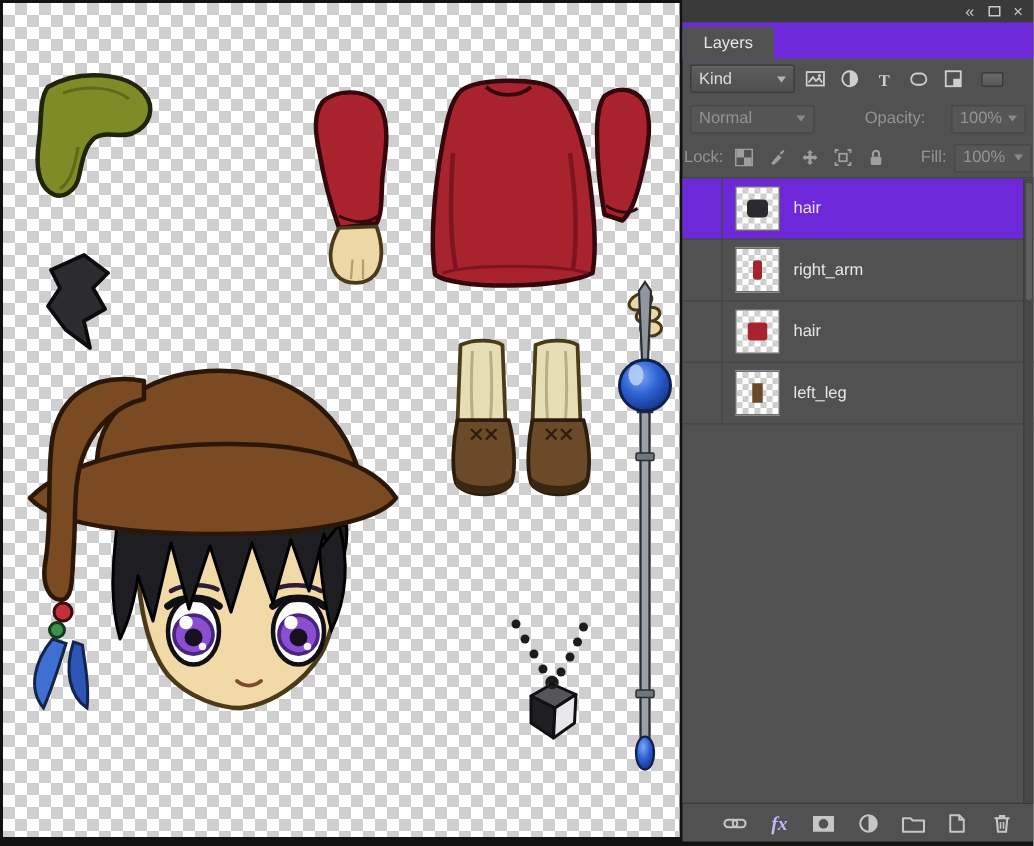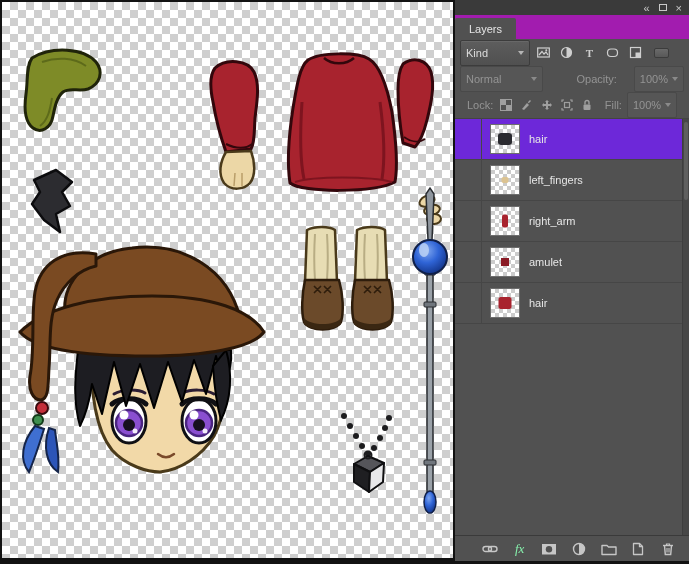--- a/index.html
+++ b/index.html
@@ -12,60 +12,60 @@
                      linear-gradient(45deg,#cfcfcf 25%,transparent 25%,transparent 75%,#cfcfcf 75%);
     background-size:16px 16px;background-position:0 0,8px 8px;overflow:hidden}
 
   
   .panel{position:absolute;left:455px;top:0;width:234px;height:561px;background:#515151;
     display:flex;flex-direction:column;color:#dcdcdc;font-size:11px}
   .topbar{height:15px;background:#3a3a3a;display:flex;align-items:center;justify-content:flex-end;
     gap:9px;padding:0 7px;flex:0 0 auto}
   .tb-icon{color:#c9c9c9;font-size:11px;line-height:10px}
   .tb-box{width:8px;height:7px;border:1px solid #c9c9c9}
-  .tabs{height:24px;background:#a21caf;display:flex;align-items:flex-end;flex:0 0 auto}
+  .tabs{height:24px;background:#6d28d9;display:flex;align-items:flex-end;flex:0 0 auto}
   .tab{height:21px;padding:0 14px;background:#515151;display:flex;align-items:center;color:#e6e6e6;
     border-radius:2px 2px 0 0}
   .filter-row{height:27px;display:flex;align-items:center;gap:3px;padding:0 5px;flex:0 0 auto}
-  .ps-select{height:26px;background:linear-gradient(#5d5d5d,#505050);border:1px solid #3c3c3c;border-radius:2px;
+  .ps-select{height:19px;background:linear-gradient(#5d5d5d,#505050);border:1px solid #3c3c3c;border-radius:2px;
     display:flex;align-items:center;justify-content:space-between;padding:0 5px;
     box-shadow:inset 0 1px 0 rgba(255,255,255,.07);color:#dcdcdc}
   .kind{width:70px}
   .blend{width:112px}
   .val{width:52px}
   .ps-select.disabled{color:#949494;background:#565656;box-shadow:none;border-color:#494949}
   .chev{width:0;height:0;border-left:3.5px solid transparent;border-right:3.5px solid transparent;
     border-top:4px solid #b5b5b5;margin-left:4px}
   .disabled .chev{border-top-color:#8a8a8a}
   .fbtn{width:20px;height:19px;display:flex;align-items:center;justify-content:center;border-radius:2px}
   .ftoggle{margin-left:6px;width:15px;height:10px;border:1px solid #3c3c3c;border-radius:2px;
     background:linear-gradient(#6a6a6a,#585858)}
   .blend-row{height:26px;display:flex;align-items:center;gap:17px;padding:0 5px;flex:0 0 auto}
   .dim-label{color:#949494}
-  .lock-row{height:27px;display:flex;align-items:center;gap:5px;padding:0 12px;flex:0 0 auto;
+  .lock-row{height:27px;display:flex;align-items:center;gap:5px;padding:0 1px;flex:0 0 auto;
     border-bottom:1px solid #444}
   .lkbtn{width:17px;height:17px;display:flex;align-items:center;justify-content:center}
   .sp{flex:1}
   .layer-list{flex:1 1 auto;position:relative;overflow:hidden;background:#515151}
   .layer-row{height:41px;display:flex;align-items:center;border-bottom:1px solid #464646;padding-right:12px}
   .layer-row.selected{background:#6d28d9}
   .vis-well{width:27px;align-self:stretch;border-right:1px solid #464646;display:flex;align-items:center;
     justify-content:center;flex:0 0 auto}
   .thumb{width:30px;height:30px;margin:0 9px 0 8px;border:1px solid #6e6e6e;background:#fff;
     background-image:linear-gradient(45deg,#ccc 25%,transparent 25%,transparent 75%,#ccc 75%),
                      linear-gradient(45deg,#ccc 25%,transparent 25%,transparent 75%,#ccc 75%);
     background-size:8px 8px;background-position:0 0,4px 4px;position:relative;flex:0 0 auto}
   .speck{position:absolute;left:50%;top:50%;transform:translate(-50%,-50%);display:block}
   .layer-name{color:#e6e6e6}
   .scrollbar{position:absolute;top:0;right:0;bottom:0;width:7px;background:#474747;border-left:1px solid #3e3e3e}
   .scroll-thumb{position:absolute;left:1px;right:1px;top:3px;height:78px;background:#5f5f5f;border-radius:3px}
   .footer{height:26px;border-top:1px solid #3a3a3a;display:flex;align-items:center;
     padding:0 10px 0 24px;flex:0 0 auto;justify-content:space-between}
   .ftbtn{width:22px;height:20px;display:flex;align-items:center;justify-content:center}
-  .fx{font-family:"Liberation Serif",serif;font-style:italic;font-weight:normal;font-size:13px;color:#86efac}
+  .fx{font-family:"Liberation Serif",serif;font-style:italic;font-weight:bold;font-size:13px;color:#c4b5fd}
 </style>
 </head>
 <body>
 
 <div class="canvas-wrap">
   <svg width="451" height="556" viewBox="0 0 451 556">
     <defs>
       <radialGradient id="orb" cx="40%" cy="32%" r="78%">
         <stop offset="0%" stop-color="#7fa7f0"></stop>
           <stop offset="45%" stop-color="#2f64d6"></stop>
@@ -297,54 +297,47 @@
 
 
     <div class="layer-row selected">
       <div class="vis-well"></div>
       <div class="thumb">
           <span class="speck" style="width:14px;height:12px;border-radius:3px;background:#2b2b2f"></span>
         </div>
       <span class="layer-name">hair</span>
     </div>
 
-    <div class="layer-row">
-      <div class="vis-well"></div>
-      <div class="thumb">
-          <span class="speck" style="width:7px;height:6px;border-radius:2px;background:#dcc391"></span>
-        </div>
-      <span class="layer-name">left_fingers</span>
-    </div>
 
     <div class="layer-row">
       <div class="vis-well"></div>
       <div class="thumb">
           <span class="speck" style="width:6px;height:13px;border-radius:2px;background:#a8232e"></span>
         </div>
       <span class="layer-name">right_arm</span>
     </div>
 
-    <div class="layer-row">
-      <div class="vis-well"></div>
-      <div class="thumb">
-          <span class="speck" style="width:8px;height:8px;background:#8a1b25"></span>
-        </div>
-      <span class="layer-name">amulet</span>
-    </div>
 
     <div class="layer-row">
       <div class="vis-well"></div>
       <div class="thumb">
           <span class="speck" style="width:13px;height:12px;border-radius:2px;background:#a8232e"></span>
         </div>
       <span class="layer-name">hair</span>
     </div>
 
 
 
+    <div class="layer-row">
+      <div class="vis-well"></div>
+      <div class="thumb">
+          <span class="speck" style="width:7px;height:13px;background:#6b4a2a"></span>
+        </div>
+      <span class="layer-name">left_leg</span>
+    </div>
 
 
     <div class="scrollbar">
       <div class="scroll-thumb"></div>
     </div>
   </div>
 
   <div class="footer">
     <span class="ftbtn">
       <svg width="16" height="14">

